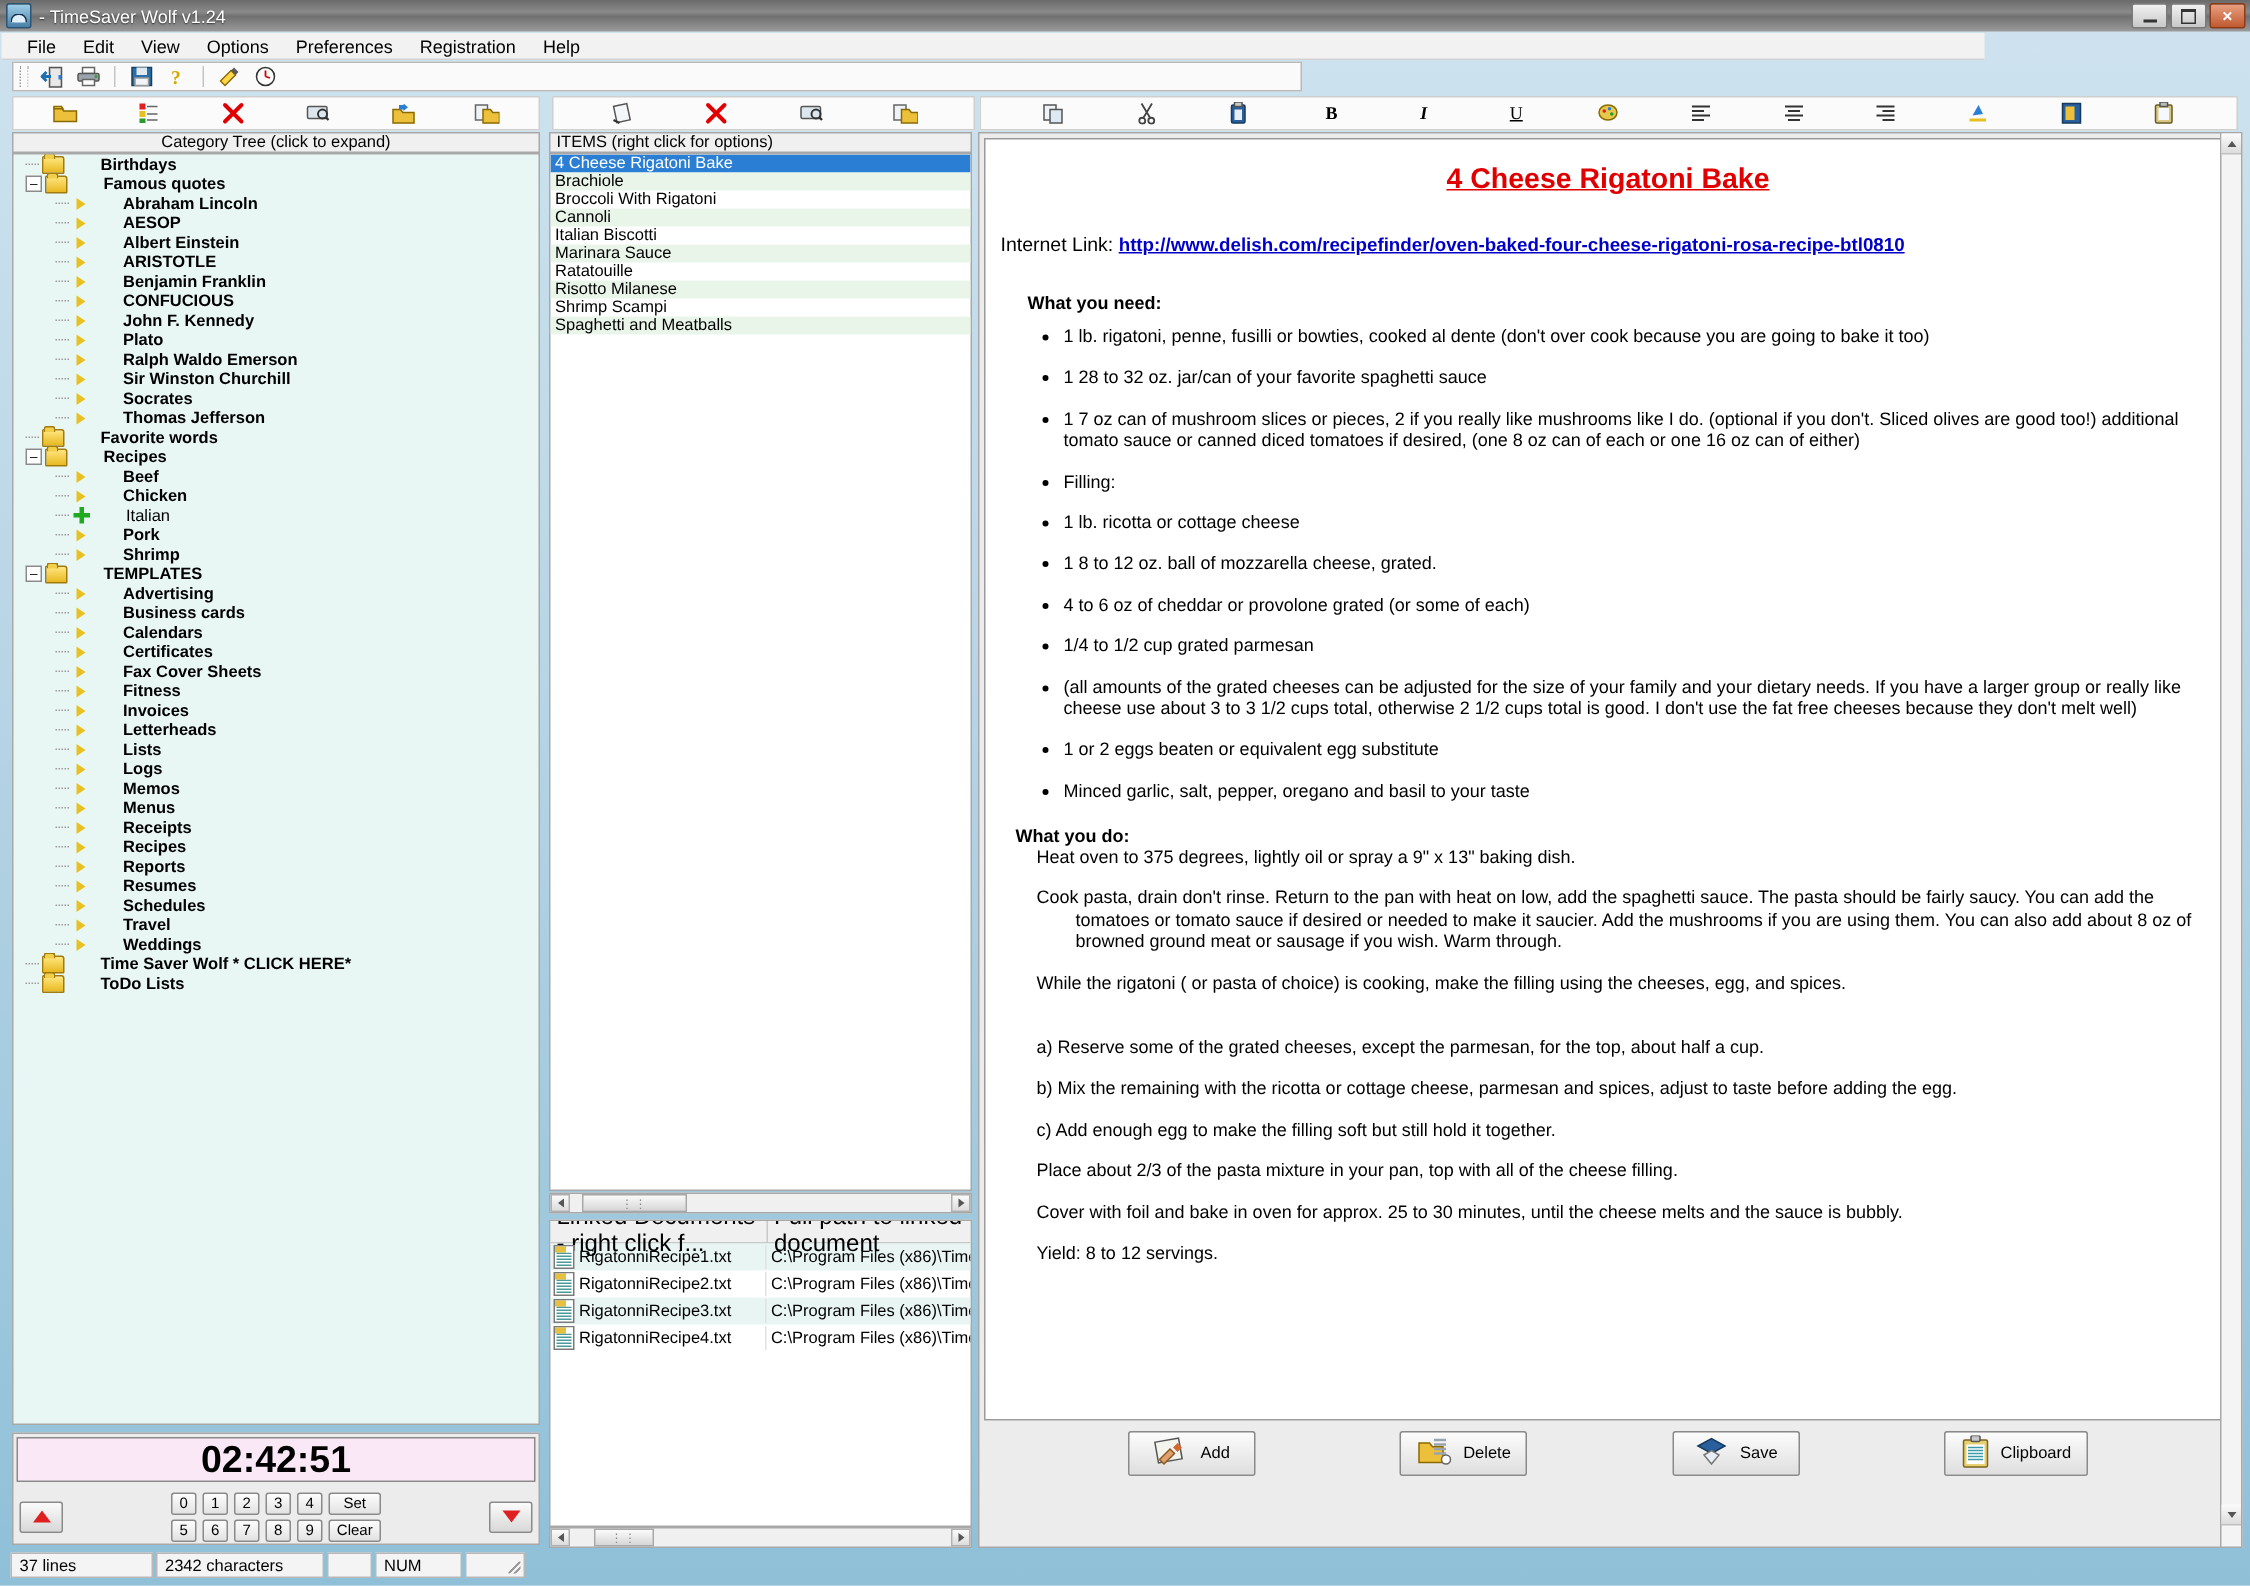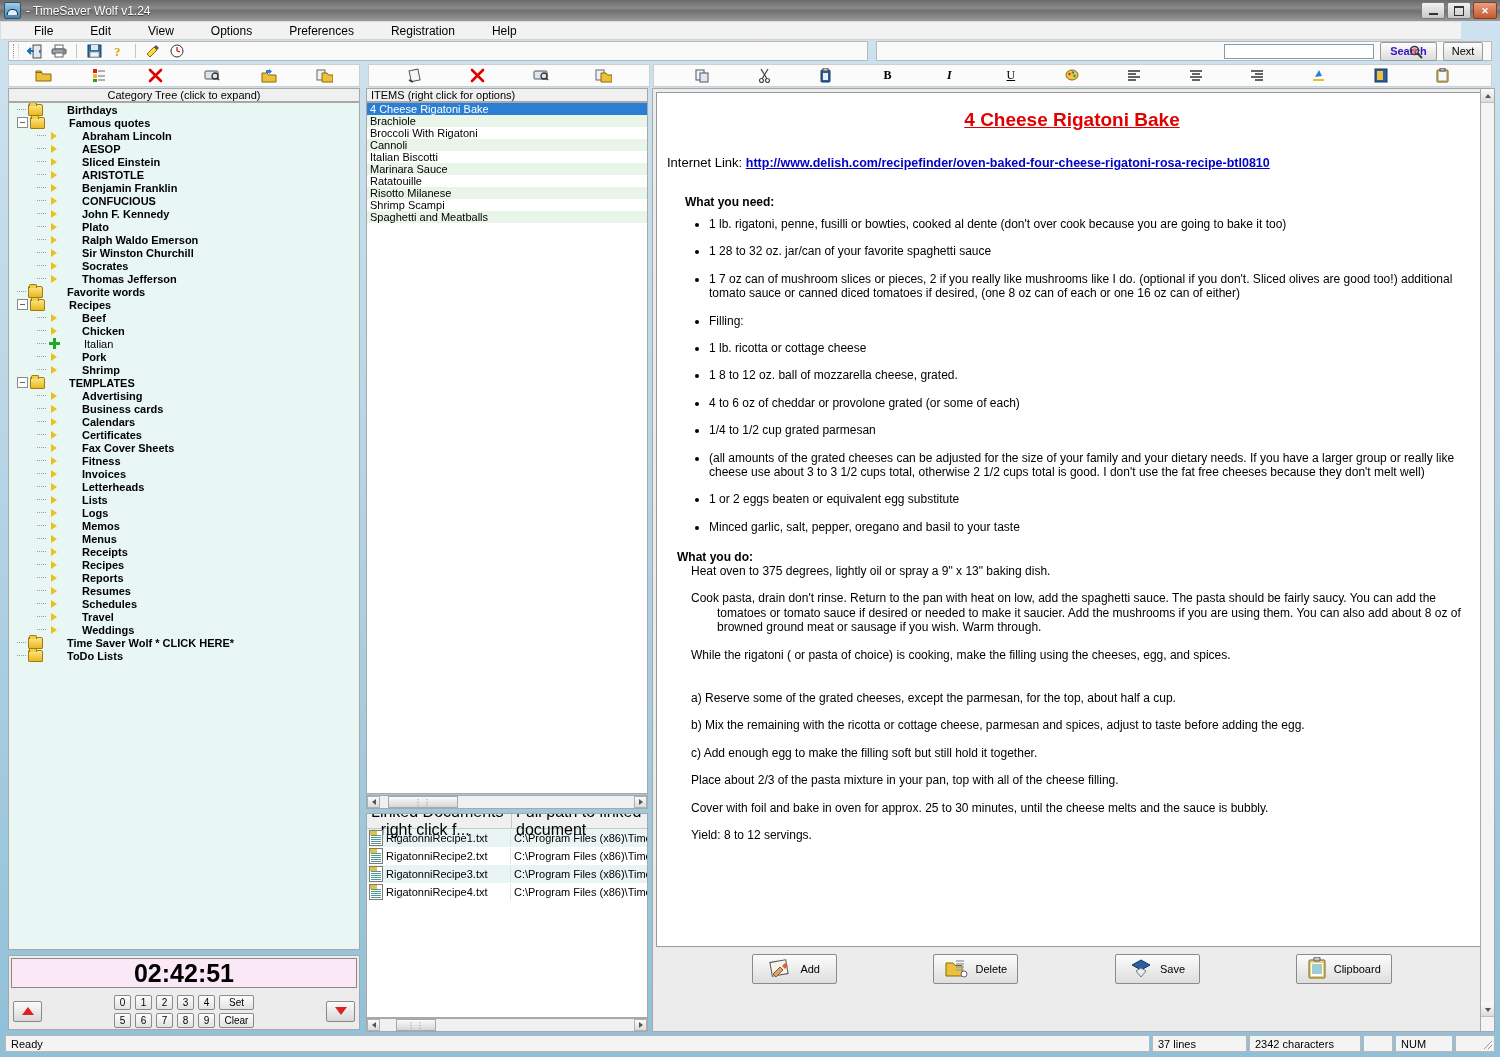--- a/index.html
+++ b/index.html
@@ -41,23 +41,23 @@
     background:linear-gradient(to bottom,#f2f2f2,#c8c8c8);
     display:flex;align-items:center;justify-content:center;
     font-size:9px;color:#333;
   }
   .wbtn.close{background:linear-gradient(to bottom,#e8a080,#c05a30);border-color:#8c3a18;color:#fff;font-weight:bold;}
   .wbtn .minglyph{width:9px;height:3px;border-bottom:2px solid #333;margin-top:3px;}
   .wbtn .maxglyph{width:8px;height:7px;border:1px solid #333;border-top-width:2px;}
 
   
   #menubar{
-    position:absolute;left:1px;top:22px;width:1460px;height:18px;
+    position:absolute;left:1px;top:22px;width:1322px;height:18px;
     background:#f2f2f2;border-bottom:1px solid #d2d2d2;
-    display:flex;align-items:center;padding-left:24px;box-sizing:border-box;gap:19px;
+    display:flex;align-items:center;padding-left:8px;box-sizing:border-box;
   }
   #menubar .mi{padding:1px 9px;font-size:12px;color:#000;cursor:default;}
 
   
   #toolbar1{
     position:absolute;left:8px;top:41px;width:1484px;height:20px;
     display:flex;align-items:center;
   }
   #tb1left{
     width:860px;height:20px;border:1px solid #b9b9b9;background:#fafafa;
@@ -362,36 +362,20 @@
             <path d="M9 3 L11 1 L14 4 L12 6 Z" fill="#5a5a5a"></path>
           </svg>
       </div>
       <div class="tbi">
         <svg width="14" height="14" viewBox="0 0 14 14">
             <circle cx="7" cy="7" r="6" fill="#fdfdfd" stroke="#333"></circle>
             <path d="M7 7 L7 3 M7 7 L10 8" stroke="#c00" stroke-width="1.2"></path>
           </svg>
       </div>
     </div>
-    <div id="tb1right">
-      <input id="search-input" type="text" value="" placeholder="" style="">
-      <div id="search-btn">
-        <span>Search</span>
-        <span class="mag">
-          <svg width="14" height="14" viewBox="0 0 14 14">
-              <circle cx="5.5" cy="5.5" r="4" fill="none" stroke="#3a3a3a" stroke-width="1.6"></circle>
-              <circle cx="5.5" cy="5.5" r="2.6" fill="#e06060" opacity=".7"></circle>
-              <path d="M8.6 8.6 L13 13" stroke="#3a3a3a" stroke-width="2"></path>
-            </svg>
-        </span>
-      </div>
-      <div id="next-btn">
-        <span>Next</span>
-      </div>
-    </div>
   </div>
 
   <div id="toolbar2">
     <div class="tb2panel" id="tb2a">
       <div class="tbi">
         <svg width="17" height="13" viewBox="0 0 17 13">
             <path d="M1 3h5l1.5 2H16v7H1z" fill="#ecc03a" stroke="#8a6a00"></path>
             <path d="M1 2h5l1 1.5H1z" fill="#f4d45a" stroke="#8a6a00"></path>
           </svg>
       </div>
@@ -554,21 +538,21 @@
       <div class="tnode">
         <span class="t-ind" style="width: 28px;"></span>
         <span class="dash"></span>
         <span class="leafarrow"></span>
         <span class="tlabel b">AESOP</span>
       </div>
       <div class="tnode">
         <span class="t-ind" style="width: 28px;"></span>
         <span class="dash"></span>
         <span class="leafarrow"></span>
-        <span class="tlabel b">Sliced Einstein</span>
+        <span class="tlabel b">Albert Einstein</span>
       </div>
       <div class="tnode">
         <span class="t-ind" style="width: 28px;"></span>
         <span class="dash"></span>
         <span class="leafarrow"></span>
         <span class="tlabel b">ARISTOTLE</span>
       </div>
       <div class="tnode">
         <span class="t-ind" style="width: 28px;"></span>
         <span class="dash"></span>
@@ -999,21 +983,20 @@
     <div class="vs-arrow">
         <div class="ua"></div>
       </div>
     <div style="height:900px"></div>
     <div class="vs-arrow">
         <div class="da"></div>
       </div>
   </div>
 
   <div id="statusbar">
-    <div id="status-left">Ready</div>
     <div class="status-cell" id="sb-lines">37 lines</div>
     <div class="status-cell" id="sb-chars">2342 characters</div>
     <div class="status-cell" id="sb-blank"></div>
     <div class="status-cell" id="sb-num">NUM</div>
     <div class="status-cell" id="sb-end"></div>
   </div>
 
 </div>
 
 </body></html>

